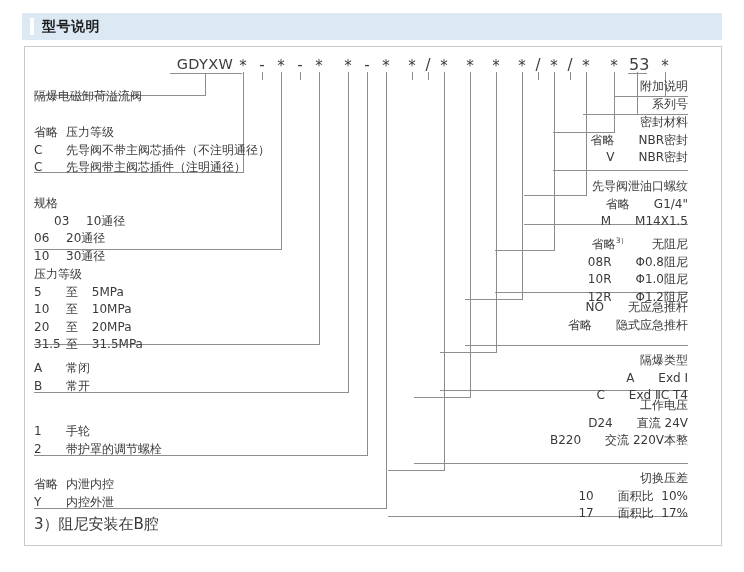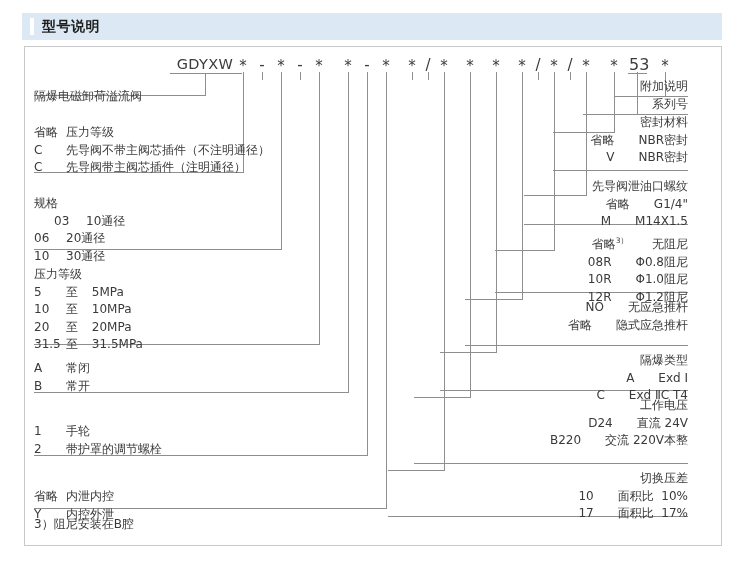--- a/index.html
+++ b/index.html
@@ -237,21 +237,21 @@
       <div class="row"><span style="display: inline-block; min-width: 32px;">31.5</span><span style="display: inline-block; min-width: 22px;">至</span><span> 31.5MPa</span></div>
     </div>
     <div class="grp" style="left: 34px; top: 360px;">
       <div class="row"><span style="display: inline-block; min-width: 32px;">A</span><span style="display: inline-block; min-width: 0px;">常闭</span></div>
       <div class="row"><span style="display: inline-block; min-width: 32px;">B</span><span style="display: inline-block; min-width: 0px;">常开</span></div>
     </div>
     <div class="grp" style="left: 34px; top: 423px;">
       <div class="row"><span style="display: inline-block; min-width: 32px;">1</span><span style="display: inline-block; min-width: 0px;">手轮</span></div>
       <div class="row"><span style="display: inline-block; min-width: 32px;">2</span><span style="display: inline-block; min-width: 0px;">带护罩的调节螺栓</span></div>
     </div>
-    <div class="grp" style="left: 34px; top: 488px;">
+    <div class="grp" style="left: 34px; top: 476px;">
       <div class="row"><span style="display: inline-block; min-width: 32px;">省略</span><span style="display: inline-block; min-width: 0px;">内泄内控</span></div>
       <div class="row"><span style="display: inline-block; min-width: 32px;">Y</span><span style="display: inline-block; min-width: 0px;">内控外泄</span></div>
     </div>
   </div>
 
 <div id="right-host">
     <div class="grp right" style="left: 440px; width: 248px; top: 78px;">
       <div class="row"><span>附加说明</span></div>
     </div>
     <div class="grp right" style="left: 440px; width: 248px; top: 96px;">
@@ -287,13 +287,13 @@
       <div class="row"><span>D24</span><span>  </span><span>直流 24V</span></div>
       <div class="row"><span>B220</span><span>  </span><span>交流 220V本整</span></div>
     </div>
     <div class="grp right" style="left: 440px; width: 248px; top: 470px;">
       <div class="row"><span>切换压差</span></div>
       <div class="row"><span>10</span><span>  </span><span>面积比  10%</span></div>
       <div class="row"><span>17</span><span>  </span><span>面积比  17%</span></div>
     </div>
   </div>
 
-<div class="grp" style="left:34px; top:516px; font-size:12px;">3）阻尼安装在B腔</div>
+<div class="grp" style="left:34px; top:516px; font-size:15px;">3）阻尼安装在B腔</div>
 
 </body></html>

